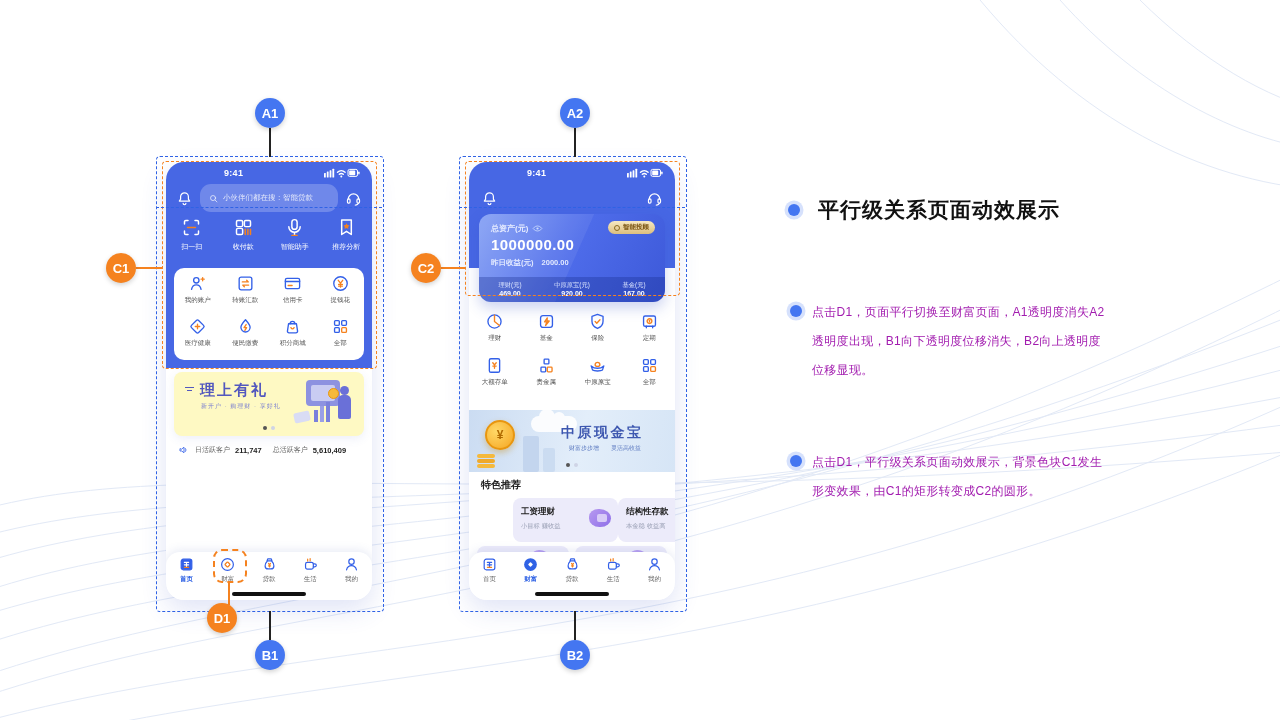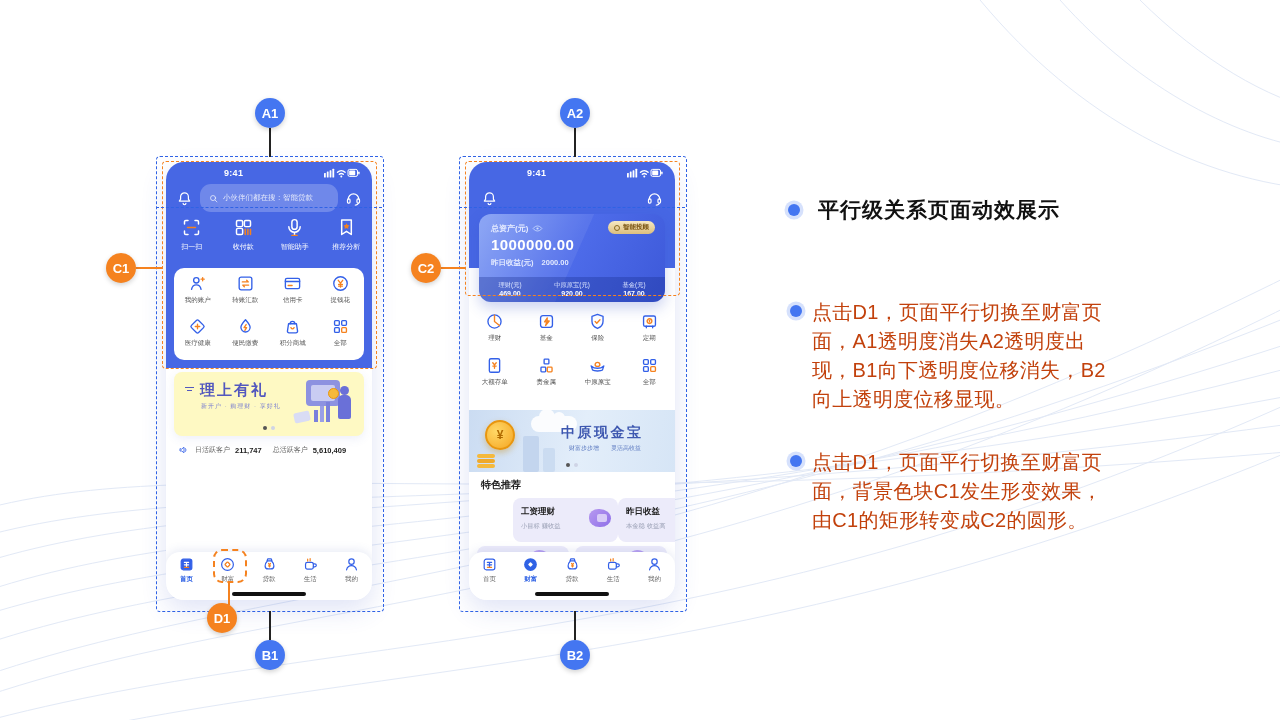--- a/index.html
+++ b/index.html
@@ -130,21 +130,21 @@
   .cline-h{position:absolute;height:2px;background:#F5821F;z-index:5;}
   .d1box{position:absolute;width:30px;height:30px;border:2px dashed #F5821F;border-radius:9px;z-index:6;}
 
   .annot{position:absolute;left:788px;top:196px;width:330px;z-index:3;}
   .a-head{display:flex;align-items:center;gap:18px;}
   .bullet{width:12px;height:12px;border-radius:50%;background:#4476F1;
           box-shadow:0 0 0 3.5px rgba(68,118,241,.22);flex:none;}
   .a-headtitle{font-size:21px;font-weight:bold;color:#111;letter-spacing:1px;}
   .a-para{position:absolute;left:0;width:320px;}
   .a-para .bullet{position:absolute;left:2px;top:7px;}
-  .a-para p{margin:0 0 0 24px;font-size:20px;line-height:29px;color:#c2410c;letter-spacing:.3px;}
+  .a-para p{margin:0 0 0 24px;font-size:12px;line-height:29px;color:#a21caf;letter-spacing:.3px;}
 </style>
 </head>
 <body>
 
 <div class="page">
 
   <svg class="bglines" width="1280" height="720">
     <path d="M-80 700 C260 560 620 620 1340 250"></path>
     <path d="M-80 720 C270 580 640 640 1340 280"></path>
     <path d="M-60 660 C250 540 600 600 1330 300"></path>
@@ -541,21 +541,21 @@
       <div class="fcards">
         <div class="fcard">
           <span class="ftitle">工资理财</span>
           <span class="fsub">小目标 赚收益</span>
           <div class="fillu">
             <div class="blob" style="left:2px;top:3px;width:22px;height:18px;"></div>
             <div class="abs" style="left:10px;top:8px;width:10px;height:8px;background:#D8CCF7;border-radius:2px;"></div>
           </div>
         </div>
         <div class="fcard">
-          <span class="ftitle">昨日收益</span>
+          <span class="ftitle">结构性存款</span>
           <span class="fsub">本金稳 收益高</span>
           <div class="fillu">
             <div class="blob" style="left:2px;top:3px;width:22px;height:18px;border-radius:50% 50% 45% 55%;"></div>
             <div class="abs" style="left:8px;top:8px;width:3px;height:9px;background:#E8E2FA;"></div>
             <div class="abs" style="left:13px;top:8px;width:3px;height:9px;background:#E8E2FA;"></div>
             <div class="abs" style="left:17px;top:10px;width:6px;height:6px;background:#E25B5B;border-radius:50%;"></div>
           </div>
         </div>
       </div>
       <div class="sliver">
@@ -640,17 +640,17 @@
     <div class="a-head">
       <span class="bullet"></span>
       <span class="a-headtitle">平行级关系页面动效展示</span>
     </div>
     <div class="a-para" style="top:102px;">
       <span class="bullet"></span>
       <p>点击D1，页面平行切换至财富页面，A1透明度消失A2透明度出现，B1向下透明度位移消失，B2向上透明度位移显现。</p>
     </div>
     <div class="a-para" style="top:252px;">
       <span class="bullet"></span>
-      <p>点击D1，页面平行切换至财富页面，背景色块C1发生形变效果，由C1的矩形转变成C2的圆形。</p>
+      <p>点击D1，平行级关系页面动效展示，背景色块C1发生形变效果，由C1的矩形转变成C2的圆形。</p>
     </div>
   </div>
 
 </div>
 
 </body></html>

